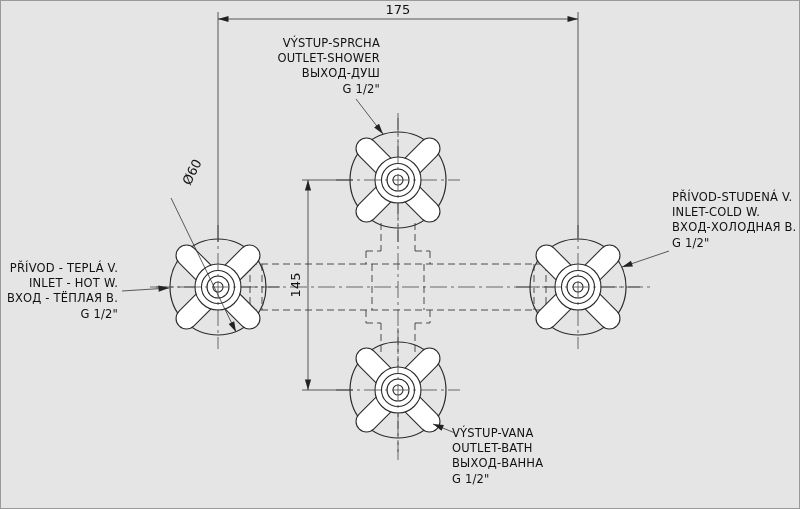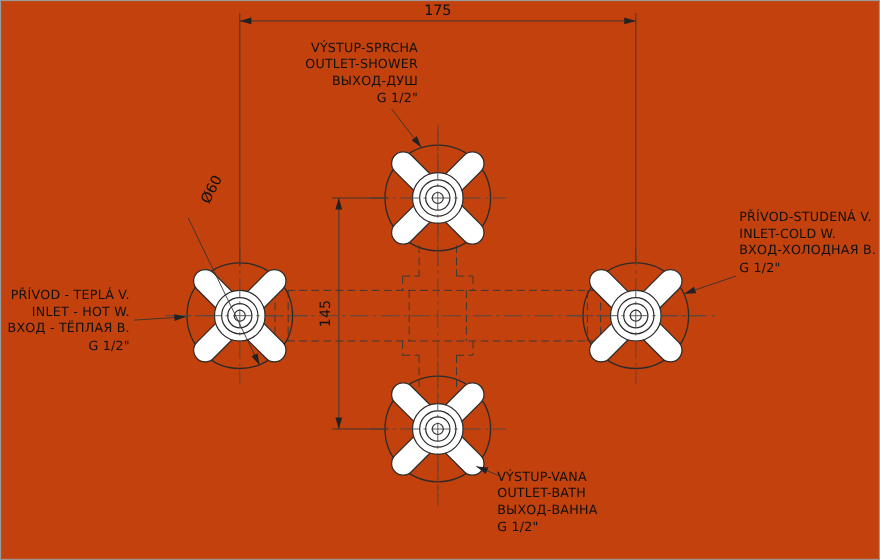--- a/index.html
+++ b/index.html
@@ -1,20 +1,20 @@
 <!DOCTYPE html>
 <html><head>
 <meta charset="utf-8">
 <style>
   html, body { margin: 0; padding: 0; background: #ffffff; }
   .canvas {
     position: relative;
     width: 800px;
     height: 509px;
-    background: #c2410c;
+    background: #e5e5e5;
     overflow: hidden;
     font-family: "DejaVu Sans", sans-serif;
   }
   svg { display: block; }
 
   .ln    { stroke: #2b2b2b; stroke-width: 1.2; fill: none; }
   .wh    { fill: #ffffff; stroke: #2b2b2b; stroke-width: 1.1; }
   .hrect { fill: #ffffff; stroke: #2b2b2b; stroke-width: 1.1; }
   .hid   { stroke: #3a3a3a; stroke-width: 0.9; fill: none; stroke-dasharray: 7 4; }
   .cl    { stroke: #4a4a4a; stroke-width: 0.8; fill: none; stroke-dasharray: 17 4 3 4; }

